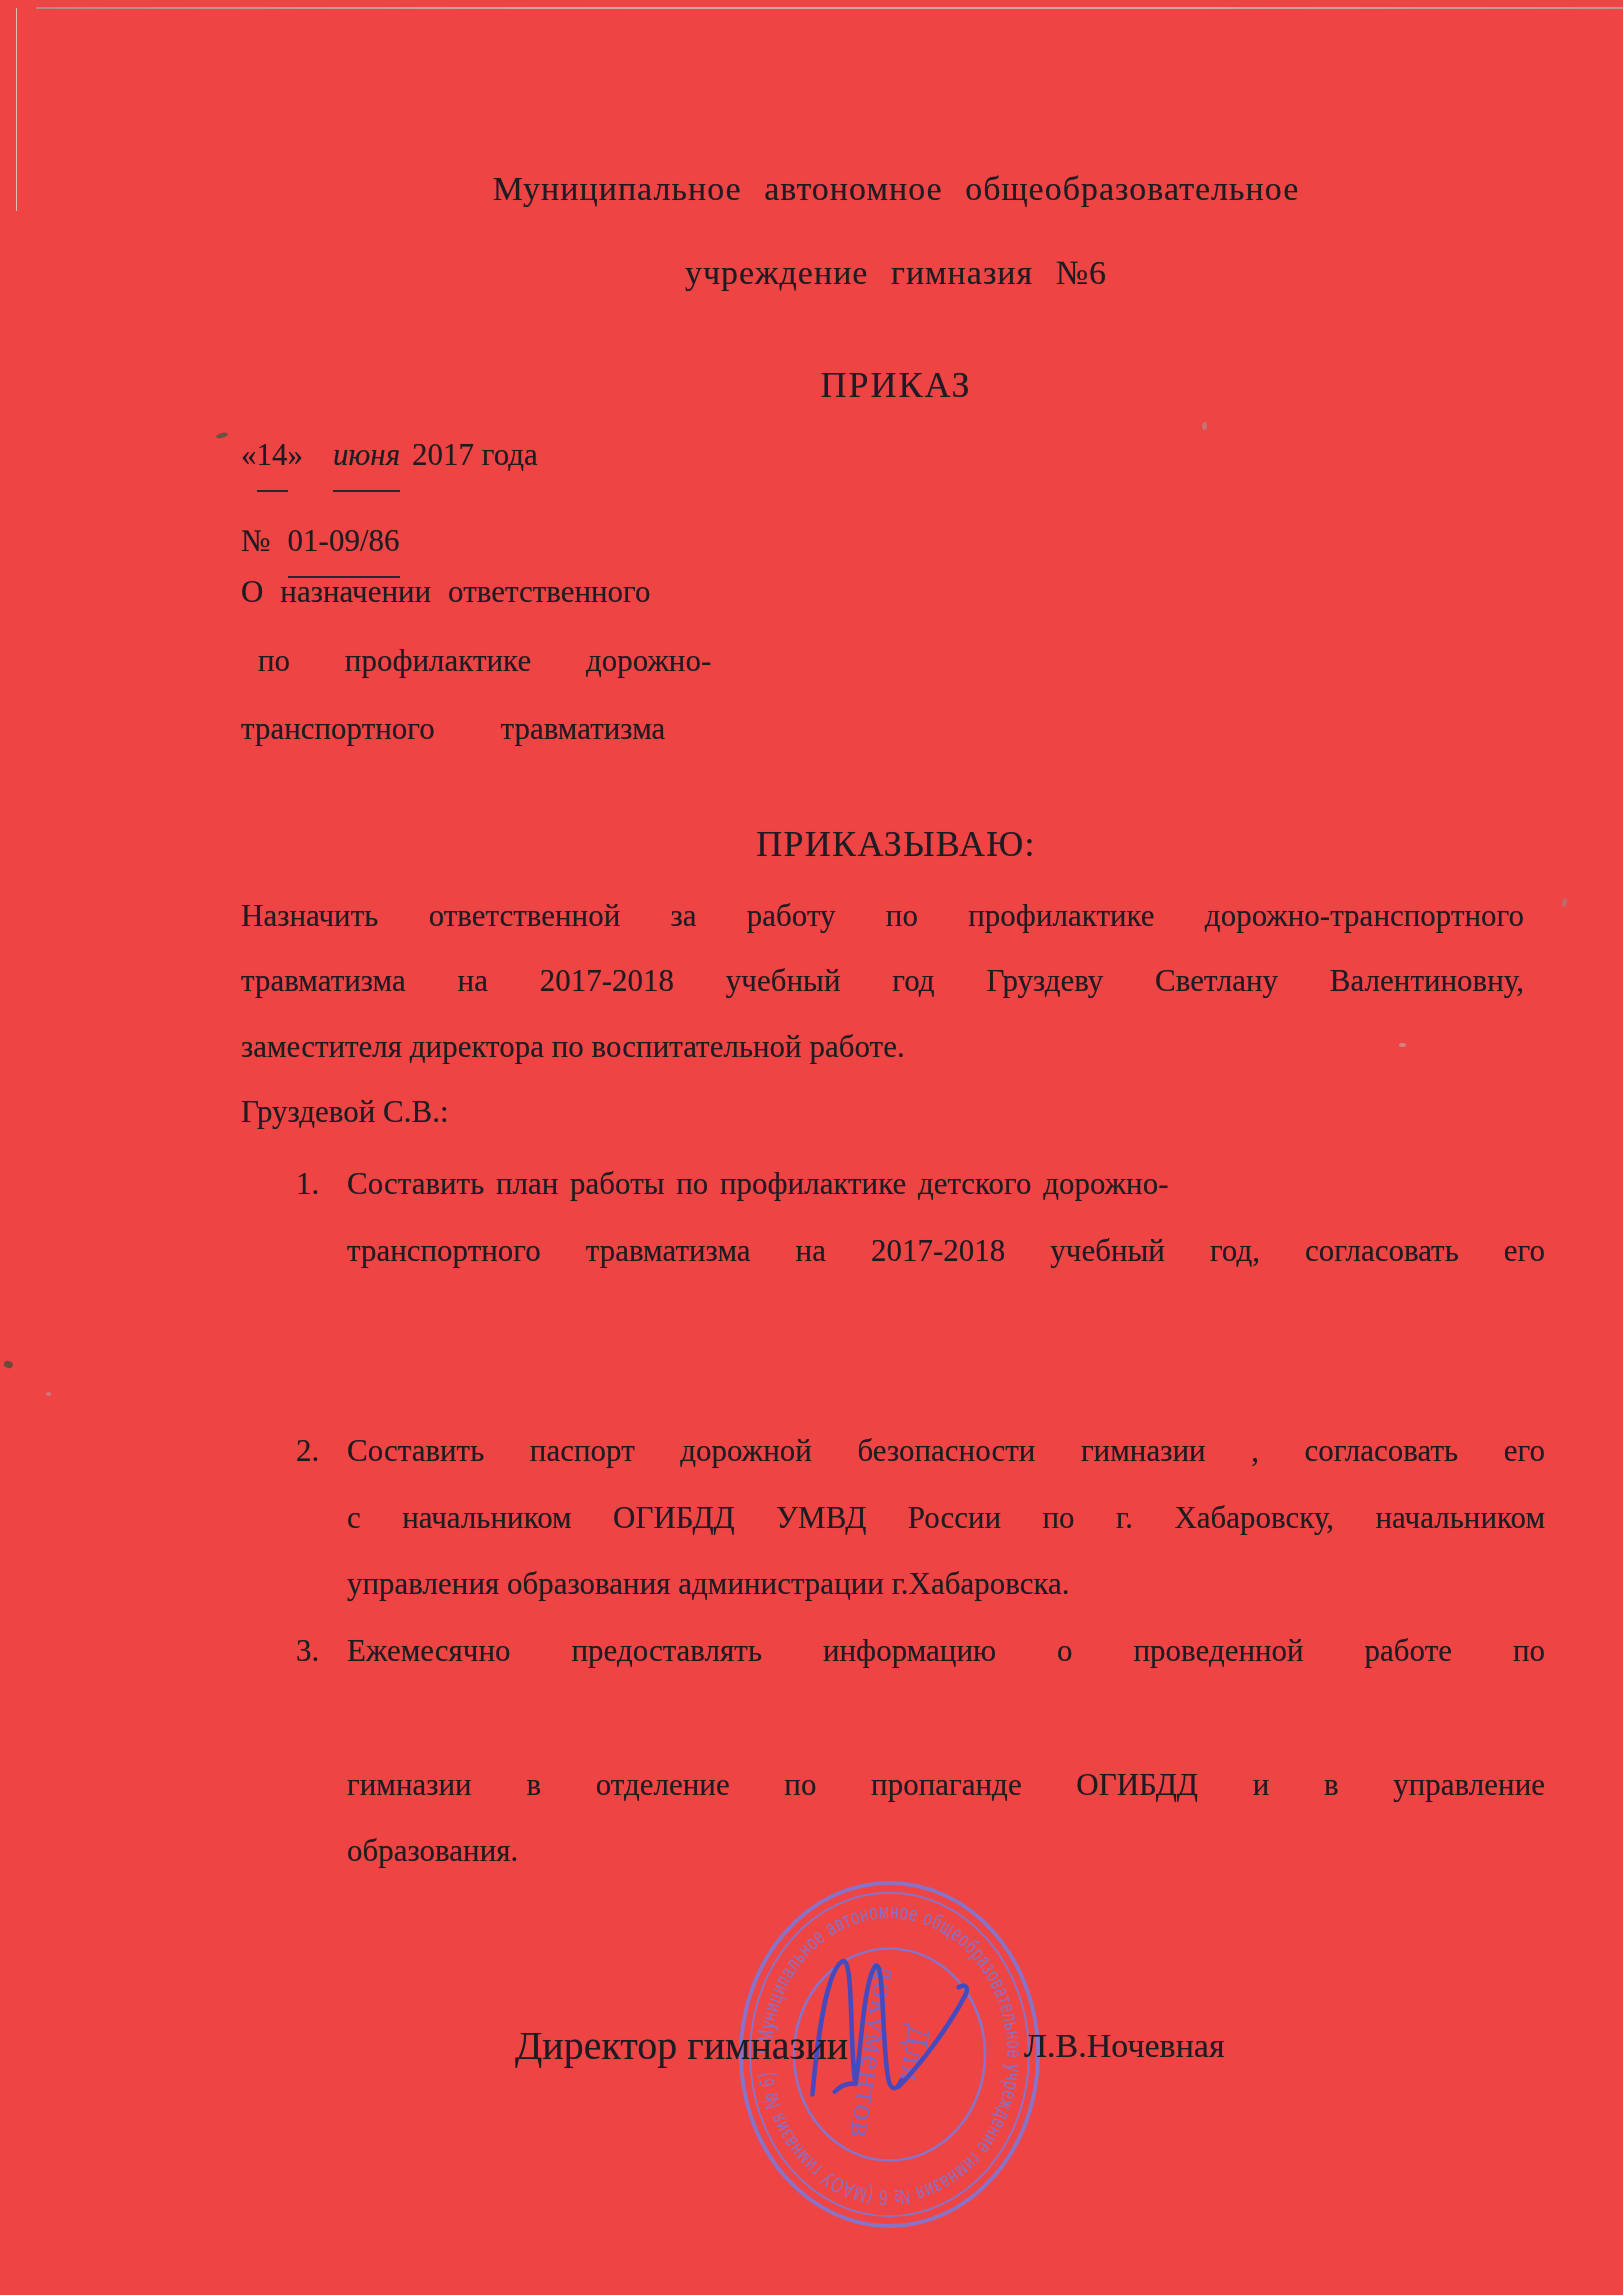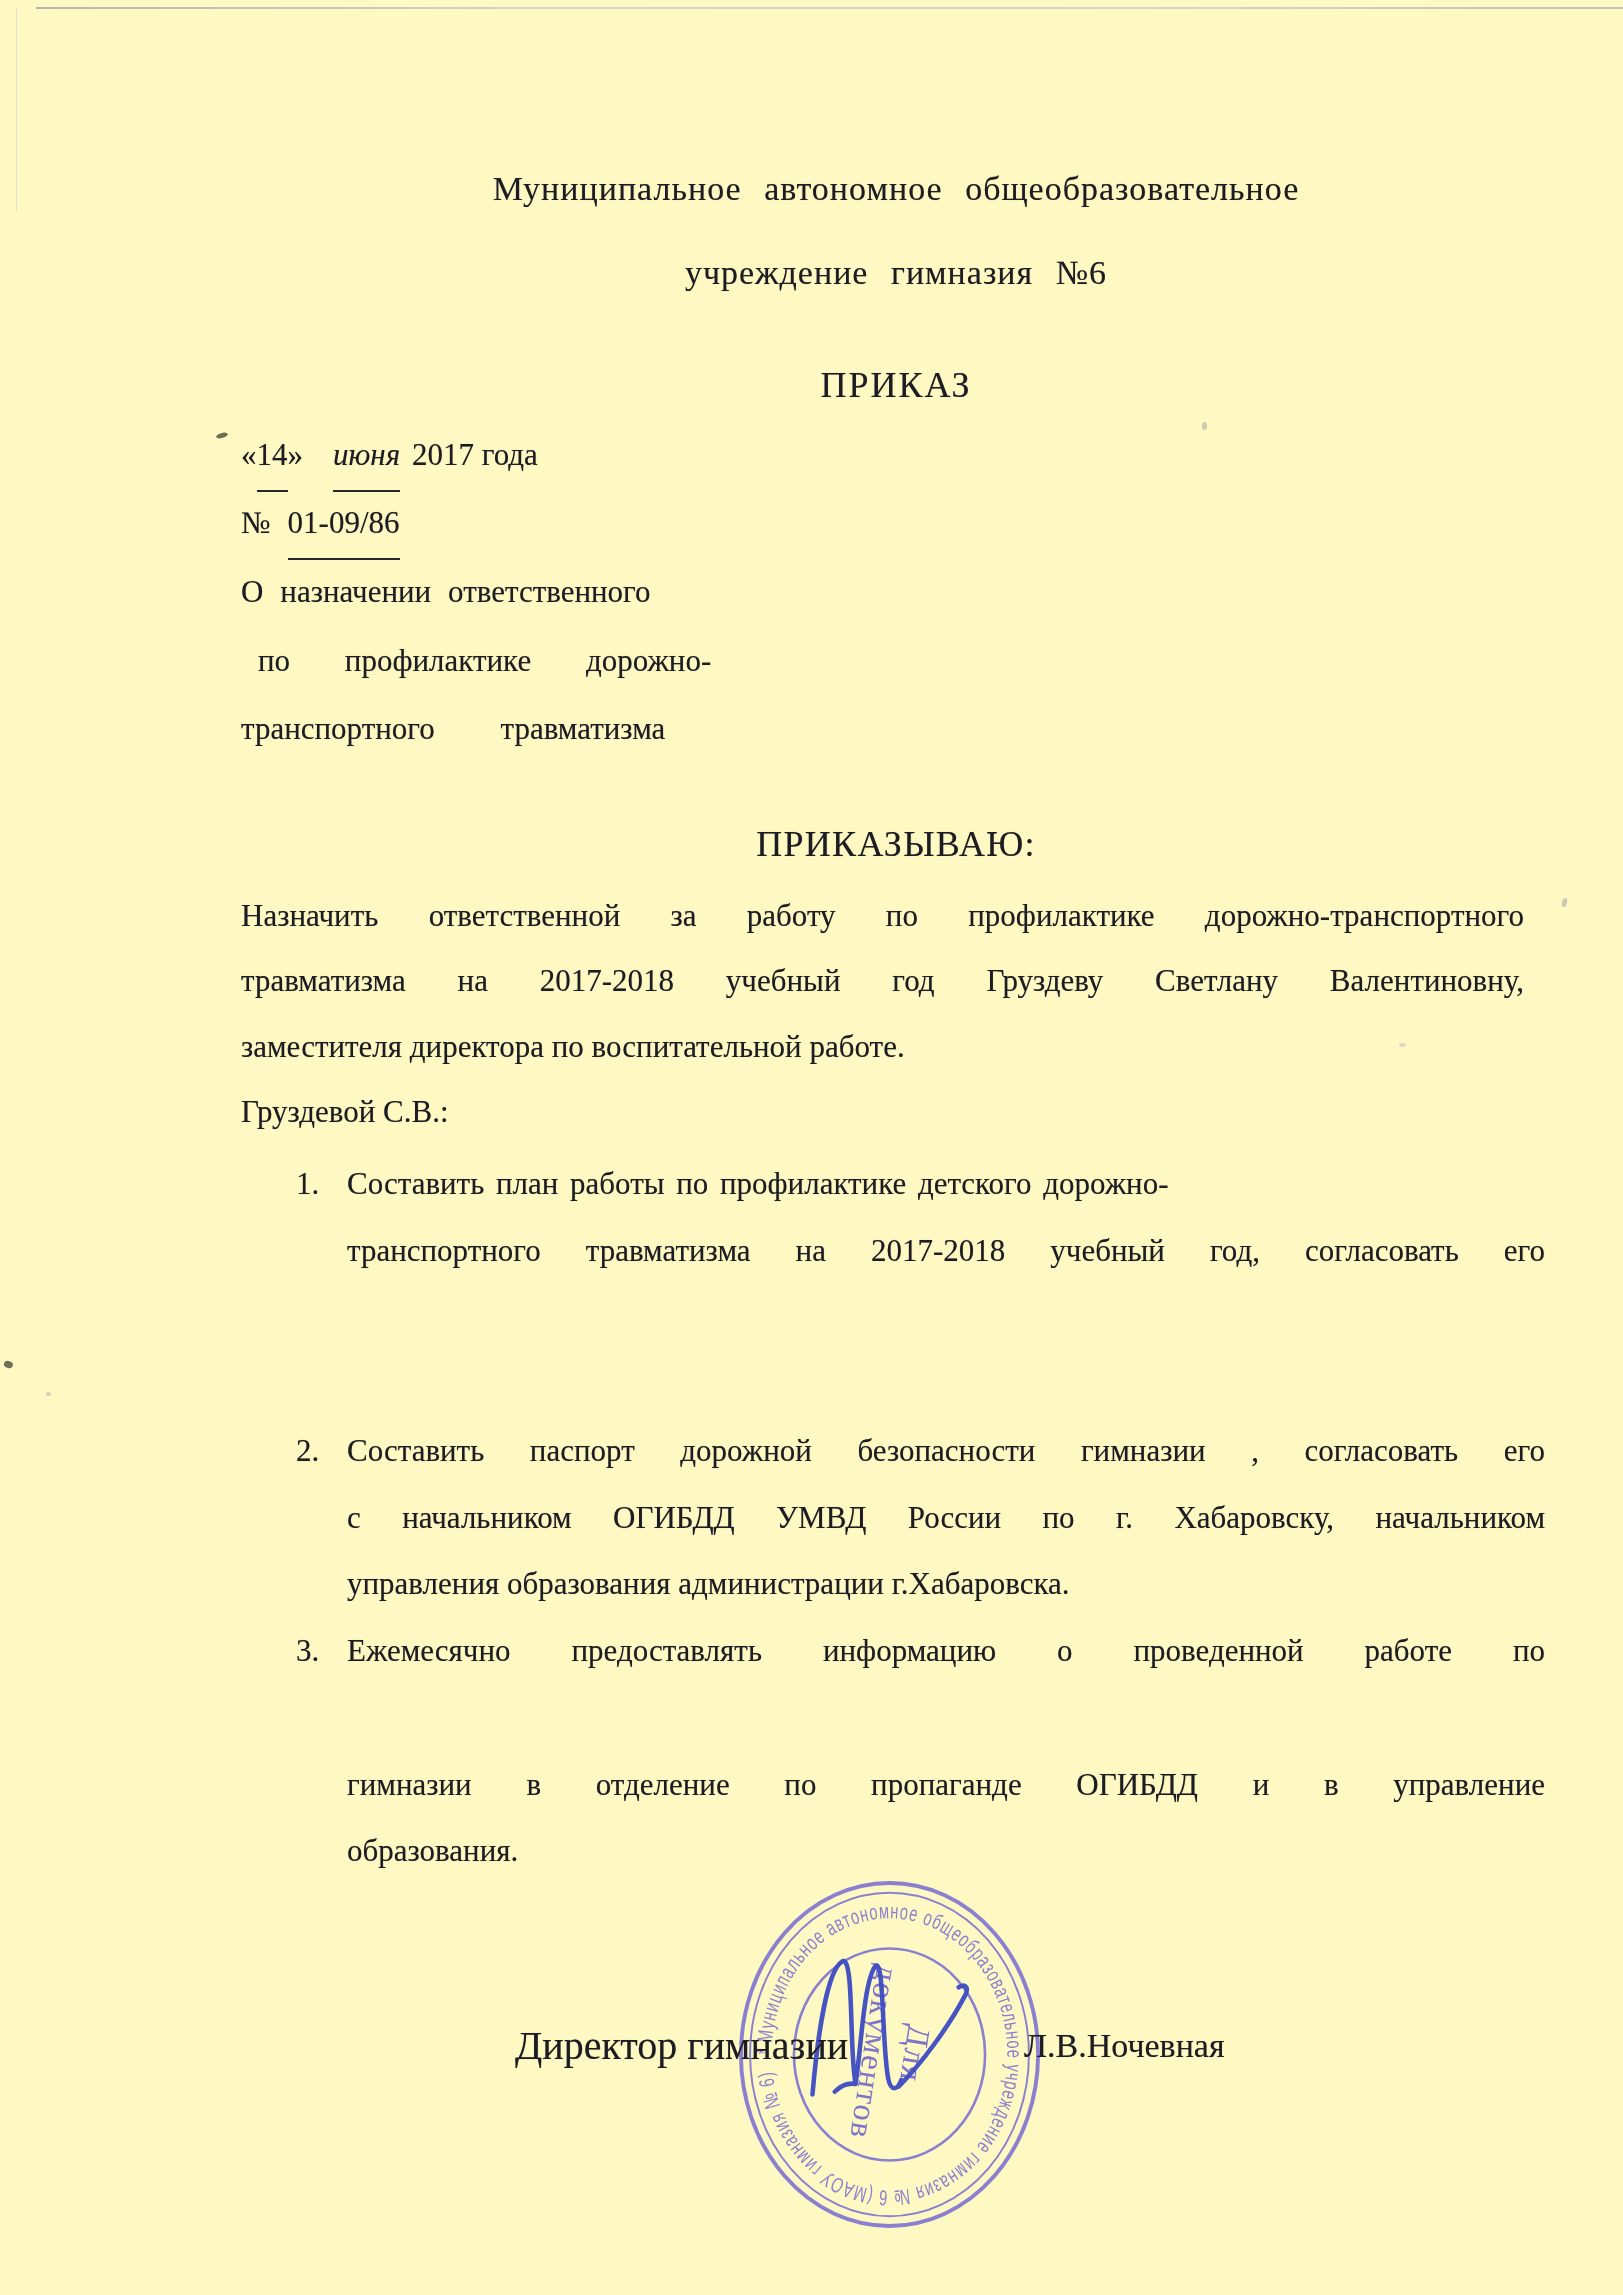--- a/index.html
+++ b/index.html
@@ -1,19 +1,19 @@
 <!DOCTYPE html>
 <html style="font-size:10.5px"><head>
 <meta charset="utf-8">
 <style>
   html,body{margin:0;padding:0;background:#e9e9e6;}
   .page{
     position:relative;
     width:1623px;height:2295px;
-    background:#fef9c3;
+    background:#ef4444;
     overflow:hidden;
     font-family:"Liberation Serif", serif;
     color:#1c1c22;
   }
   .ln{
     position:absolute;
     font-size:31px;
     line-height:42px;
     height:42px;
     white-space:pre;
@@ -65,21 +65,21 @@
   <div class="speck" style="left:1399px;top:1043px;width:6.5px;height:3.9px;background:#b9bec4;opacity:.5;"></div>
   <div class="speck" style="left:46px;top:1392px;width:5.2px;height:3.9px;background:#a9aeb4;opacity:.5;"></div>
 
   <div class="ln center-col hdr" style="top:167px;">Муниципальное автономное общеобразовательное</div>
   <div class="ln center-col hdr" style="top:251px;">учреждение гимназия №6</div>
 
   <div class="ln center-col ttl" style="top:364px;">ПРИКАЗ</div>
 
   <div class="ln" style="left:241px;top:434px;"><span>«</span><span class="u">14</span><span>»</span><span class="u" style="margin-left:30px;font-style:italic;">июня</span><span style="margin-left:11.8px;">2017 года</span></div>
 
-  <div class="ln" style="left:241px;top:502px;"><span>№</span><span class="u" style="margin-left:17px;">01-09/86</span></div>
+  <div class="ln" style="left:241px;top:520px;"><span>№</span><span class="u" style="margin-left:17px;">01-09/86</span></div>
 
   <div class="ln" style="left:241px;top:571px;word-spacing:9.2px;">О назначении ответственного</div>
   <div class="ln" style="left:258px;top:640px;word-spacing:47px;text-align:right;">по профилактике дорожно-</div>
   <div class="ln" style="left:241px;top:708px;word-spacing:58px;">транспортного травматизма</div>
 
   <div class="ln center-col ttl" style="top:823px;letter-spacing:1.3px;">ПРИКАЗЫВАЮ:</div>
 
   <div class="ln js" style="left:241px;top:895px;width:1283px;">Назначить ответственной за работу по профилактике дорожно-транспортного</div>
   <div class="ln js" style="left:241px;top:960px;width:1283px;">травматизма  на 2017-2018 учебный год Груздеву Светлану Валентиновну,</div>
   <div class="ln" style="left:241px;top:1026px;">заместителя директора по воспитательной работе.</div>

